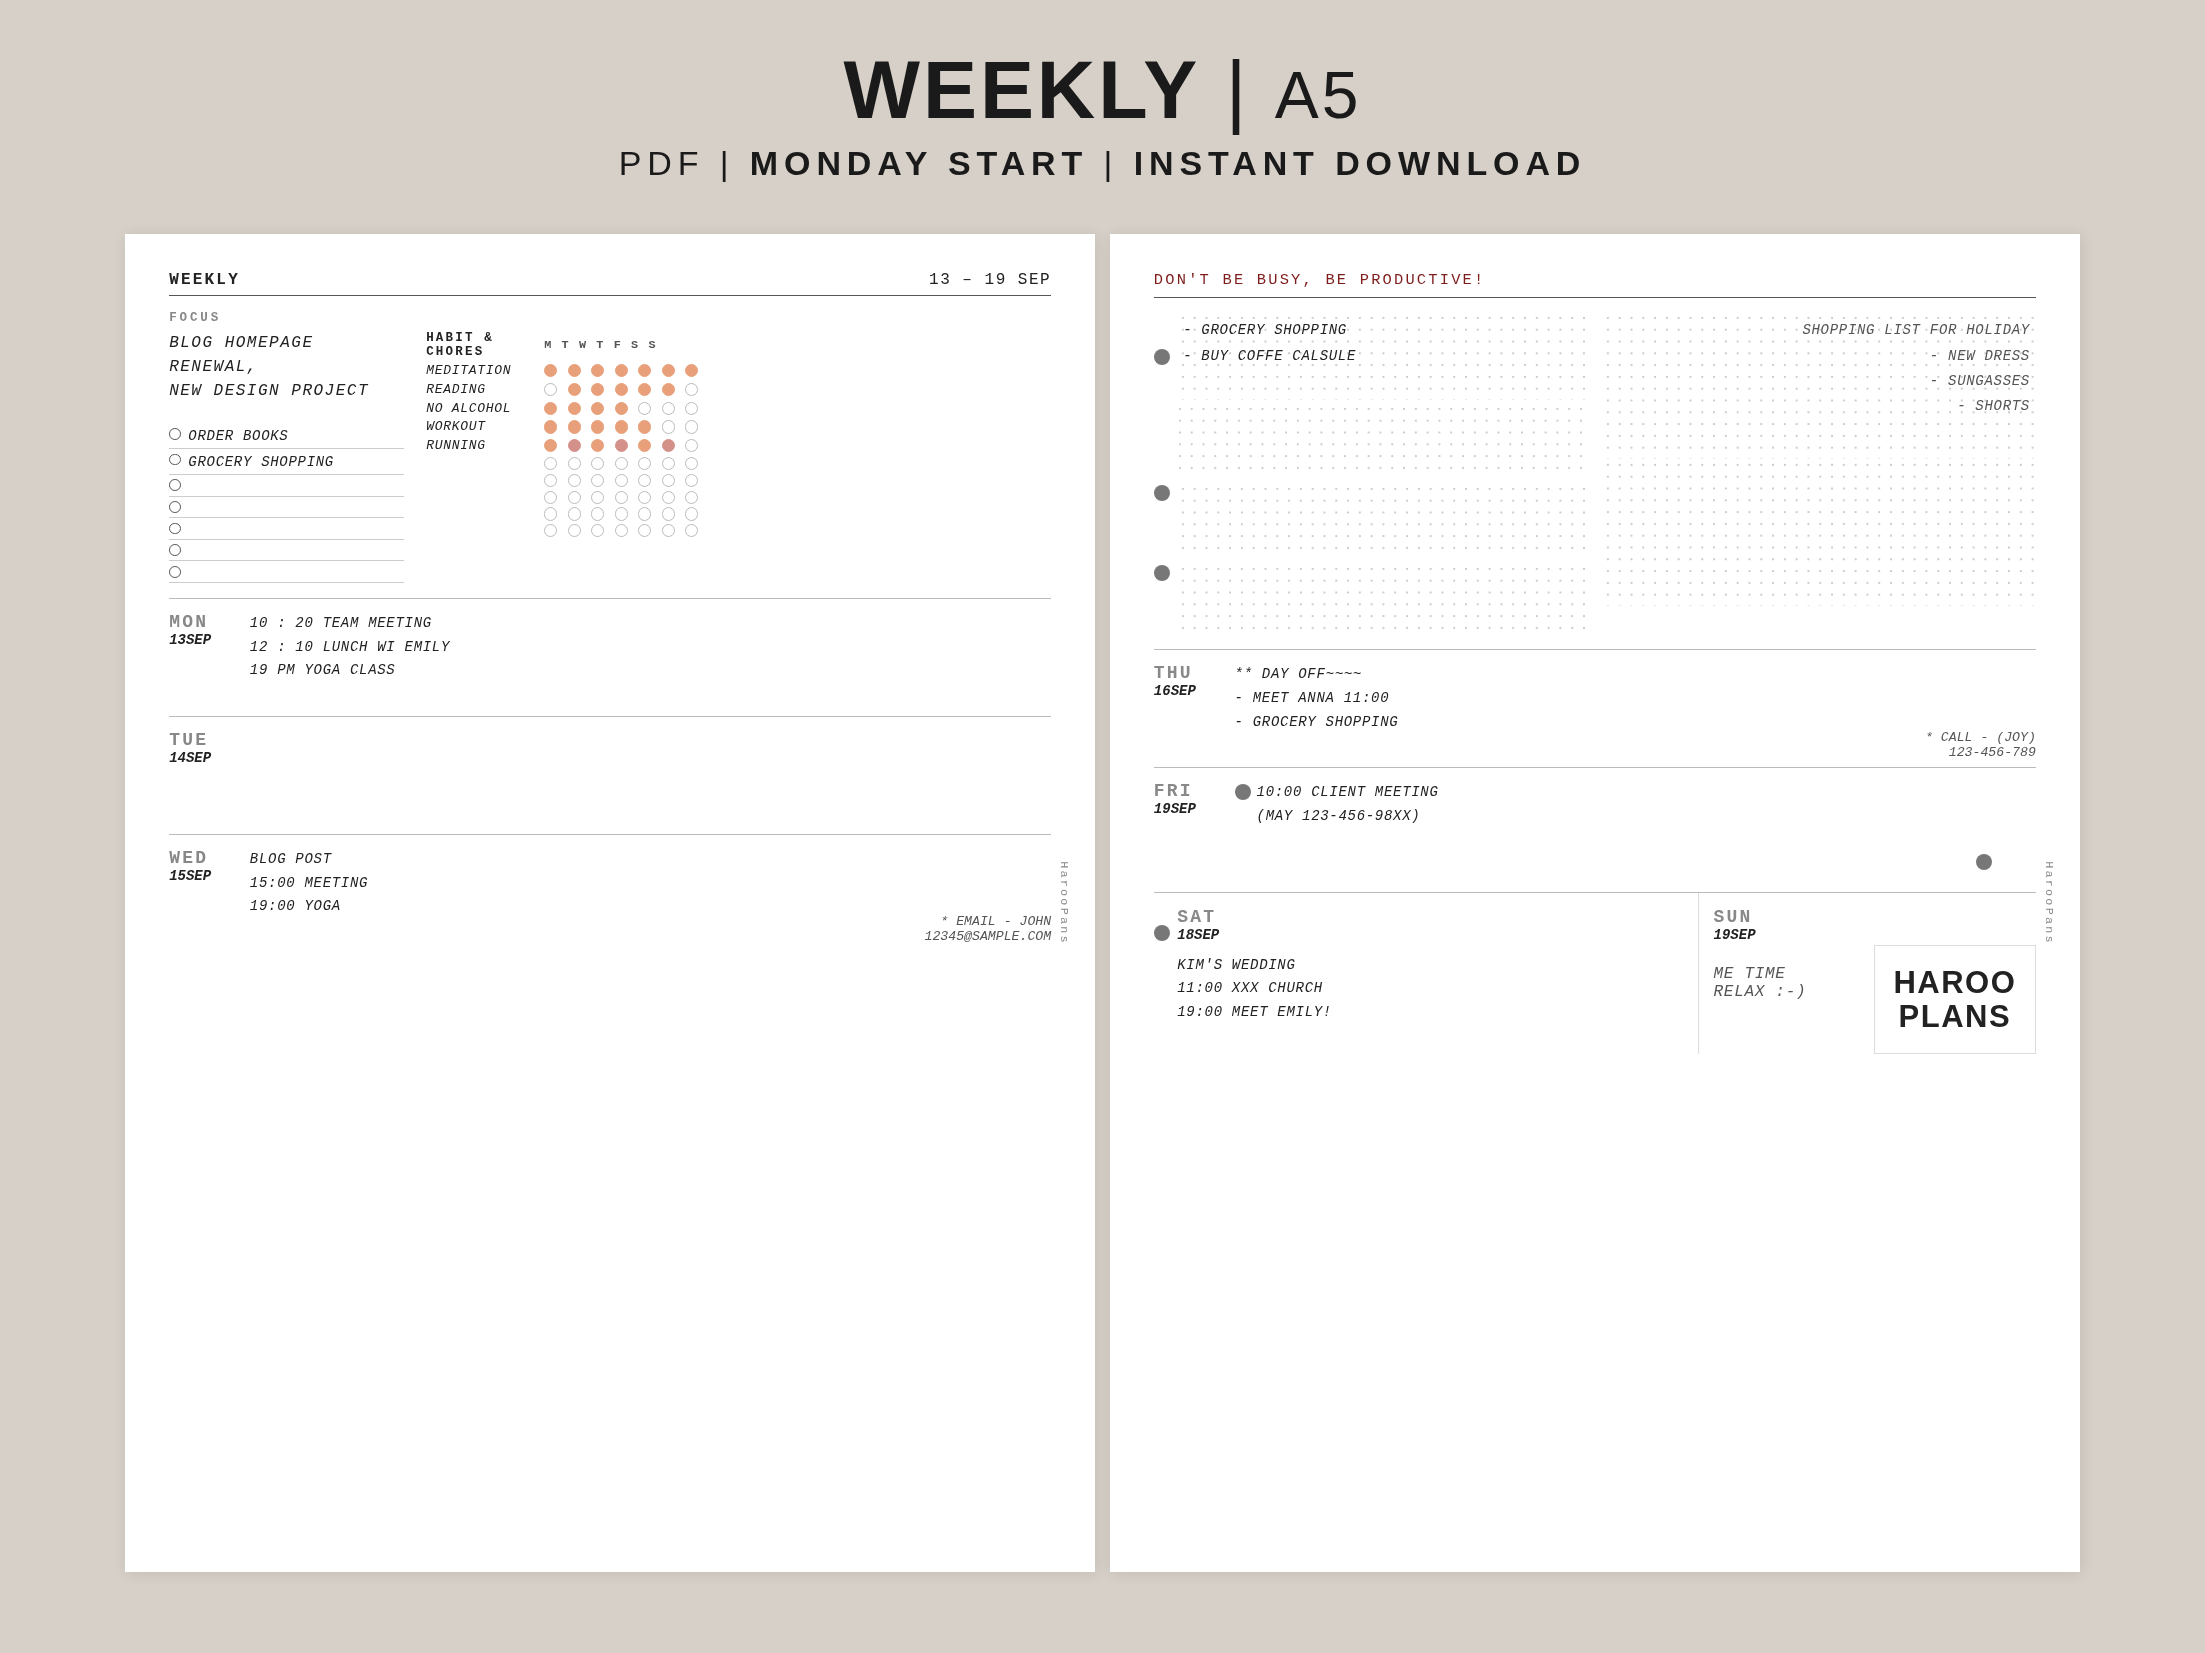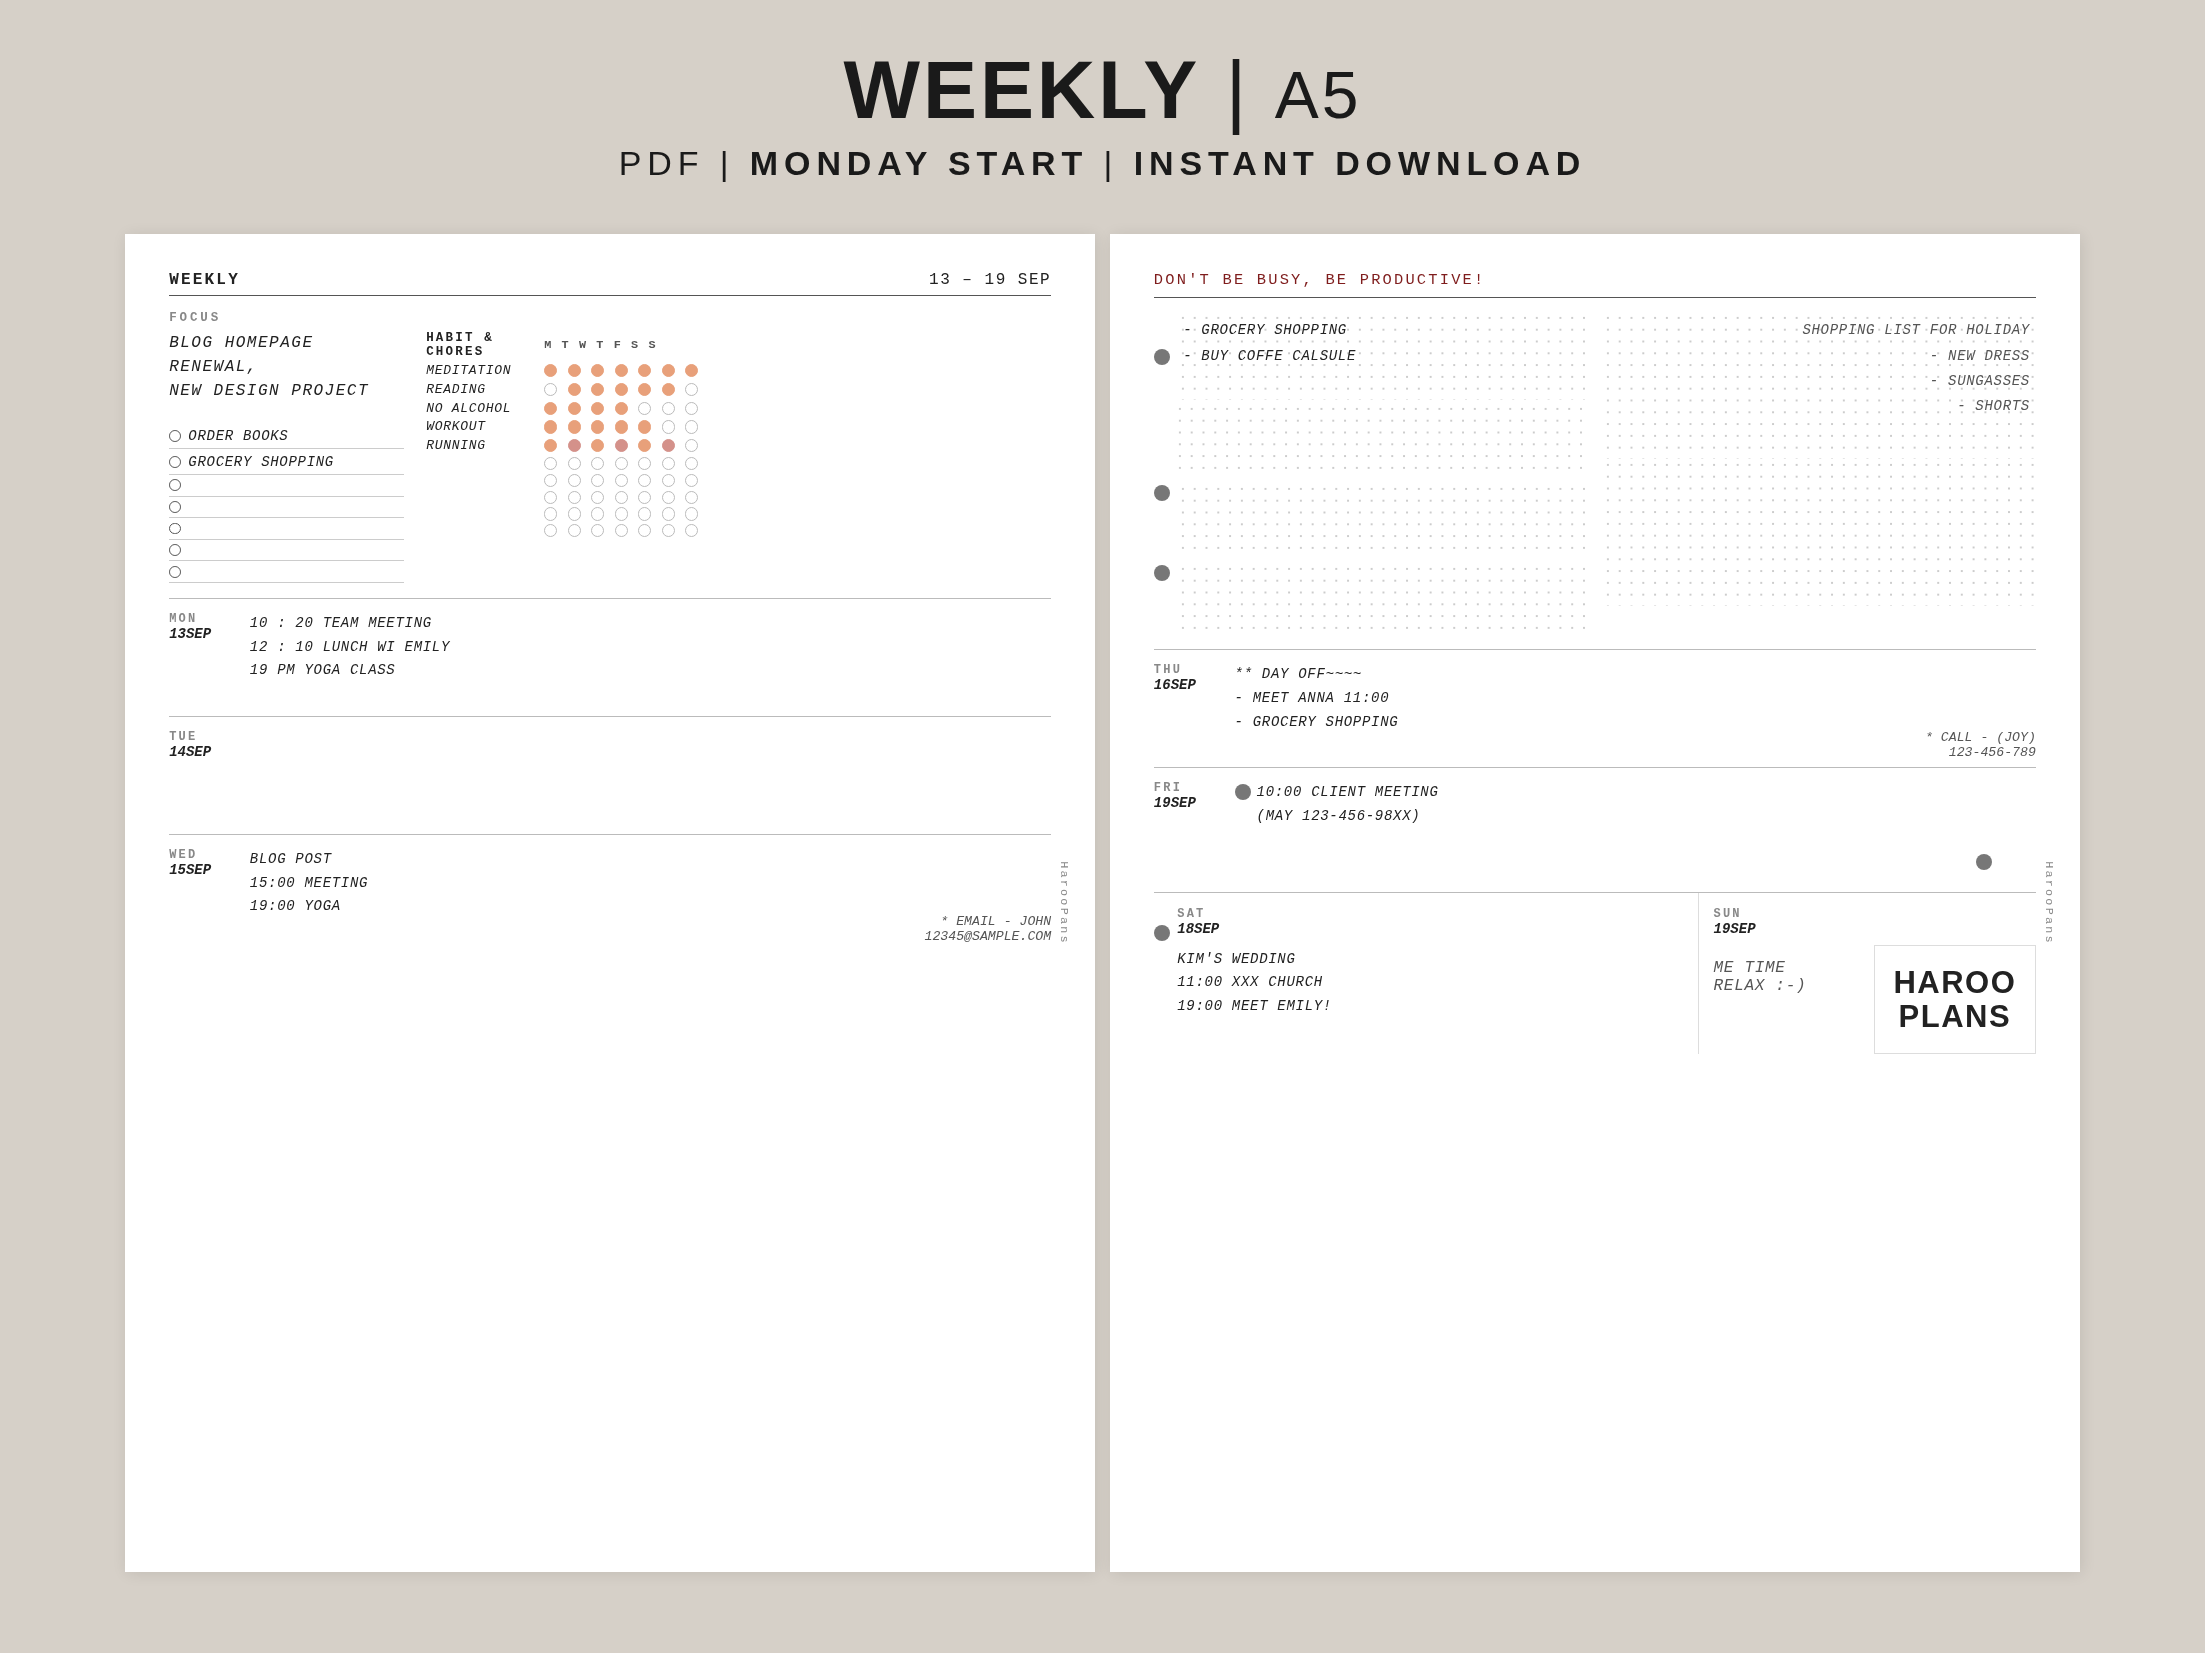--- a/index.html
+++ b/index.html
@@ -111,21 +111,21 @@
       gap: 22px;
       margin-bottom: 14.7px;
     }
 
     .tasks-section {
       flex: 0 0 235px;
     }
 
     .task-item {
       display: flex;
-      align-items: center;
+      align-items: flex-start;
       gap: 7.4px;
       border-bottom: 0.7px solid #ccc;
       padding: 4.4px 0;
       font-size: 14px;
       text-transform: uppercase;
       font-style: italic;
       letter-spacing: 0.7px;
       color: #222;
     }
 
@@ -215,21 +215,21 @@
       gap: 14.7px;
       min-height: 118px;
     }
 
     .day-label-col {
       width: 66px;
       flex-shrink: 0;
     }
 
     .day-name {
-      font-size: 12px;
+      font-size: 18px;
       letter-spacing: 2.2px;
       color: #888;
       font-weight: bold;
     }
 
     .day-date {
       font-size: 14px;
       color: #222;
       font-style: italic;
       font-weight: bold;

